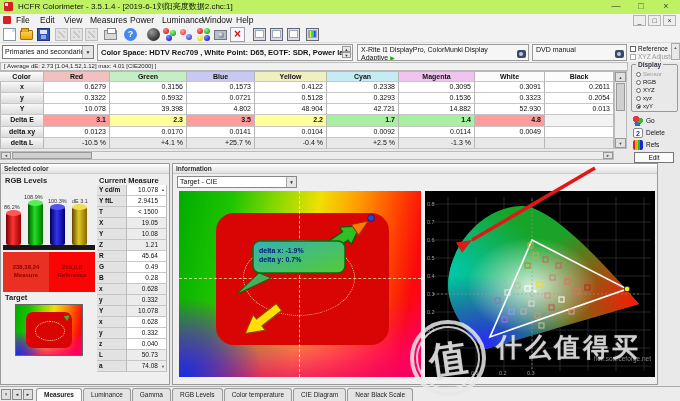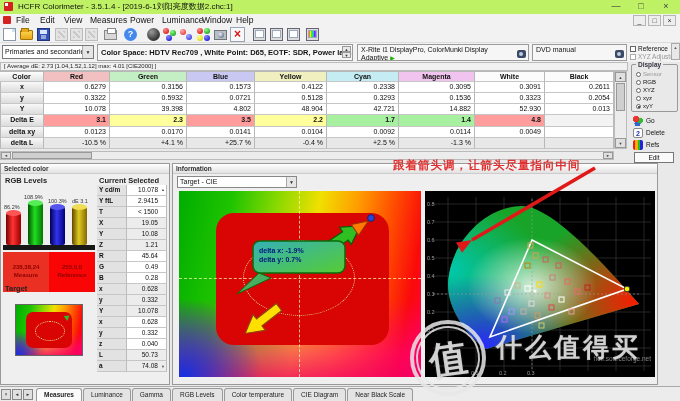--- a/index.html
+++ b/index.html
@@ -375,21 +375,21 @@
   </div>
   <div class="dbtn" style="top:140px">
     <span class="bico bico-refs"></span>
     <span class="blabel">Refs</span>
   </div>
   <div class="editbtn">Edit</div>
 
   <div class="panel" style="left:0;top:163px;width:170px;height:222px;">
     <div class="ptitle">Selected color</div>
     <span class="lp-label" style="left:4px;top:12px">RGB Levels</span>
-    <span class="lp-label" style="left:98px;top:12px">Current Selected</span>
+    <span class="lp-label" style="left:98px;top:12px">Current Measure</span>
 
     <div class="gauges">
       <span class="glabel" style="left:1px;top:16px">86.2%</span>
       <span class="glabel" style="left:21px;top:6px">108.9%</span>
       <span class="glabel" style="left:45px;top:10px">100.3%</span>
       <span class="glabel" style="left:69px;top:10px">dE 3.1</span>
       <span class="cyl cyl-r" style="left:3px;height:32px"></span>
       <span class="cyl cyl-g" style="left:25px;height:42px"></span>
       <span class="cyl cyl-b" style="left:47px;height:38px"></span>
       <span class="cyl cyl-o" style="left:69px;height:38px"></span>
@@ -400,21 +400,21 @@
       <div class="swhalf sw-measure">
         <div>238,38,24</div>
         <div>Measure</div>
       </div>
       <div class="swhalf sw-reference">
         <div>255,0,0</div>
         <div>Reference</div>
       </div>
     </div>
 
-    <span class="lp-label" style="left:4px;top:120px">Target</span>
+    <span class="lp-label" style="left:4px;top:129px">Target</span>
     <div class="thumb">
       <span class="trect"></span>
       <span class="tell"></span>
       <span class="tarrow"></span>
     </div>
 
     <div class="cmtable">
       <div class="cmrow">
           <span class="cml">Y cd/m</span>
           <span class="cmv">10.078</span>
@@ -621,21 +621,20 @@
           <text x="2" y="141">0.1</text>
           <text x="46" y="184">0.1</text>
           <text x="74" y="184">0.2</text>
           <text x="102" y="184">0.3</text>
         </g>
         <text x="226" y="170" text-anchor="end" font-family="Liberation Sans, sans-serif" font-size="6.5" fill="#8a8a8a">hcfr.sourceforge.net</text>
       </svg>
     </div>
   </div>
 
-  <div class="annot">跟着箭头调，让箭头尽量指向中间</div>
   <svg class="redarrow" width="260" height="105" viewBox="0 0 260 105">
     <line x1="225" y1="18" x2="102" y2="90" stroke="#e01818" stroke-width="3.6"></line>
     <g transform="translate(102,90) rotate(149.7)">
         <polygon points="0,0 15,-6 15,6" fill="#e01818"></polygon>
       </g>
   </svg>
 
   <div class="tabbar">
     <span class="tnav" style="left:1px">×</span>
     <span class="tnav" style="left:12px">◄</span>

